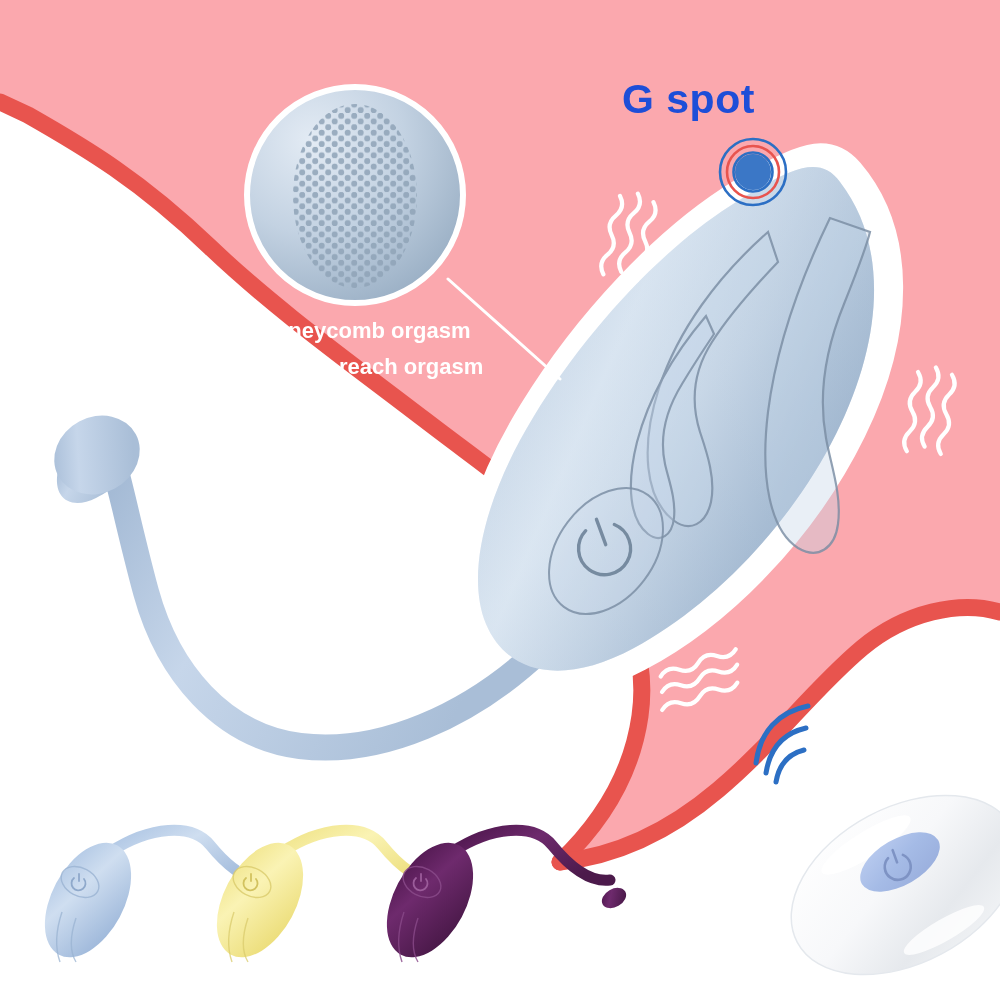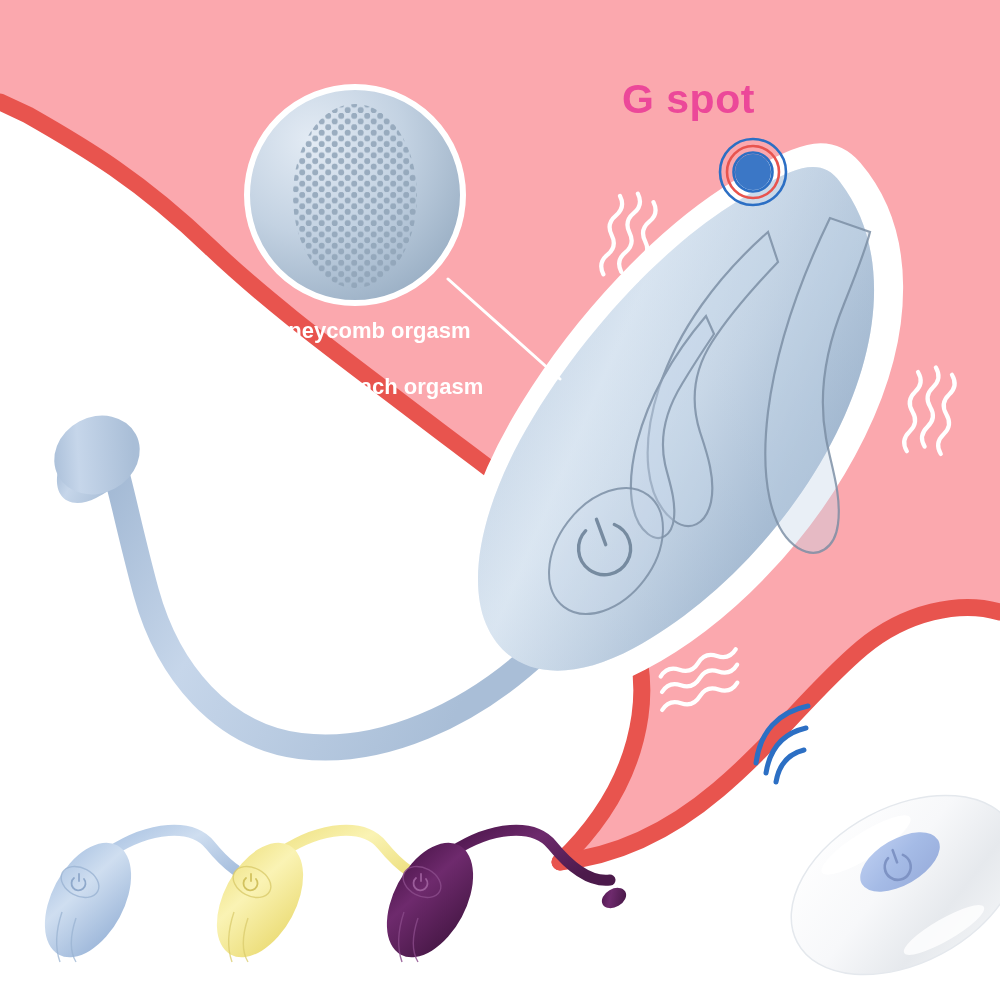--- a/index.html
+++ b/index.html
@@ -5,27 +5,27 @@
   html,body{margin:0;padding:0;background:#fff;}
   #stage{
     position:relative;width:1000px;height:1000px;overflow:hidden;
     background:#ffffff;
     font-family:"Liberation Sans", sans-serif;
   }
   #stage svg.layer{position:absolute;left:0;top:0;width:1000px;height:1000px;}
   .txt{position:absolute;white-space:nowrap;}
   #gspot-label{
     left:622px;top:76px;font-size:41px;font-weight:700;
-    color:#ec4899;letter-spacing:0.5px;
+    color:#1d4ed8;letter-spacing:0.5px;
   }
   #hc-line1{
     left:259px;top:318px;font-size:22px;font-weight:700;color:#ffffff;
   }
   #hc-line2{
-    left:240px;top:354px;font-size:22px;font-weight:700;color:#ffffff;margin-top:20px;
+    left:240px;top:354px;font-size:22px;font-weight:700;color:#ffffff;
   }
 </style>
 </head>
 <body>
 
 <div id="stage">
 
   <svg class="layer" viewBox="0 0 1000 1000">
     <defs>
 

